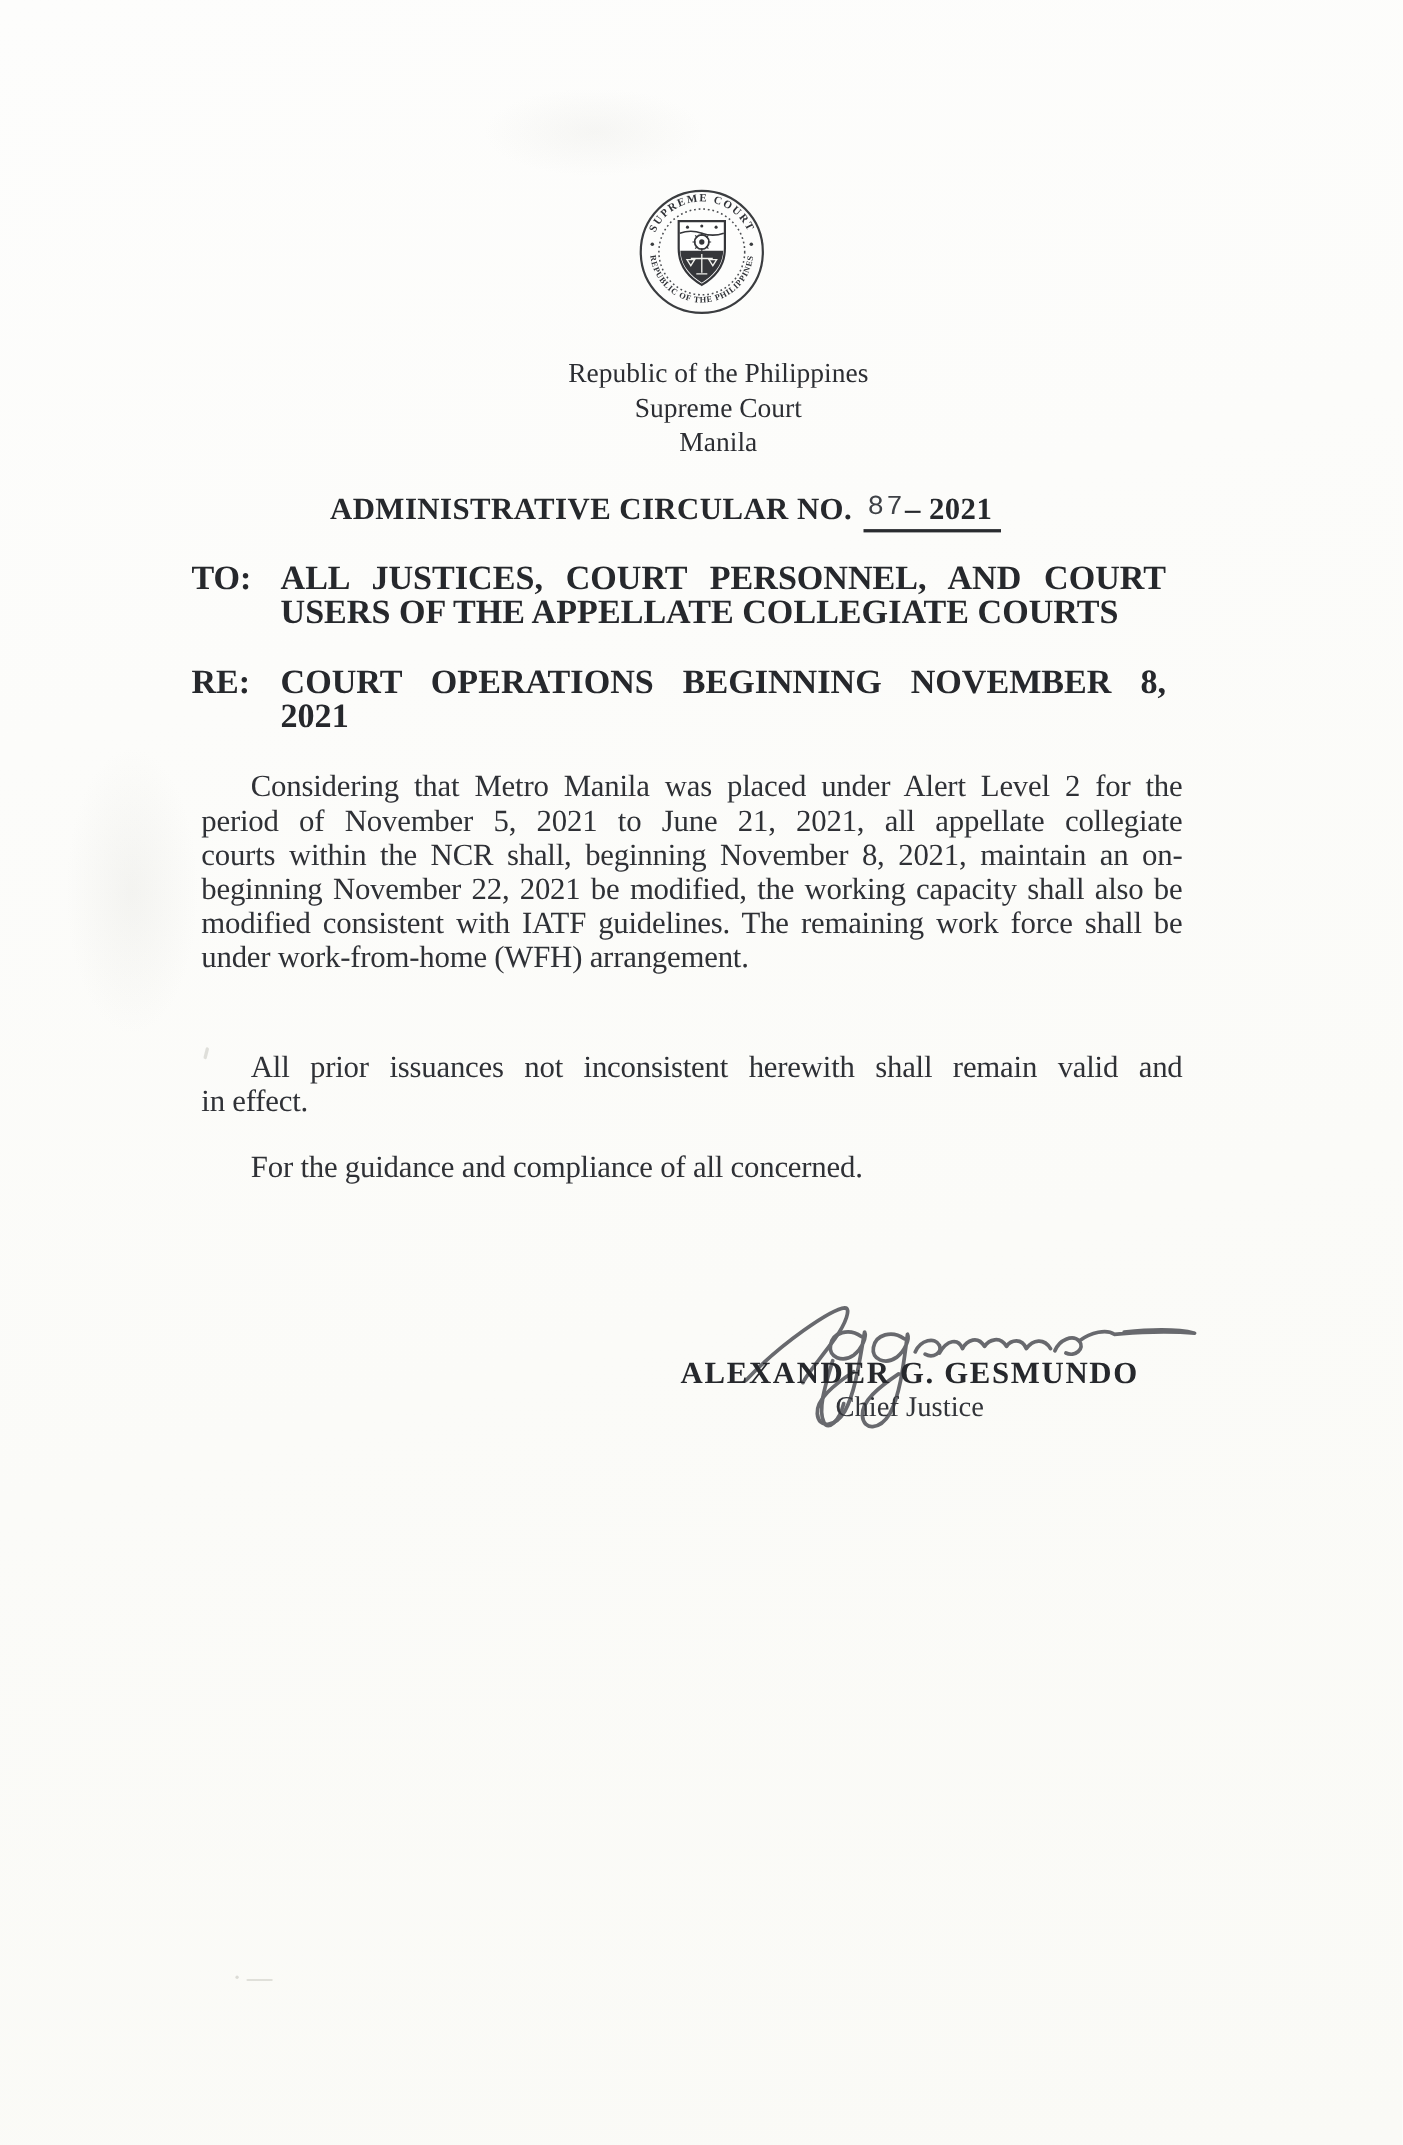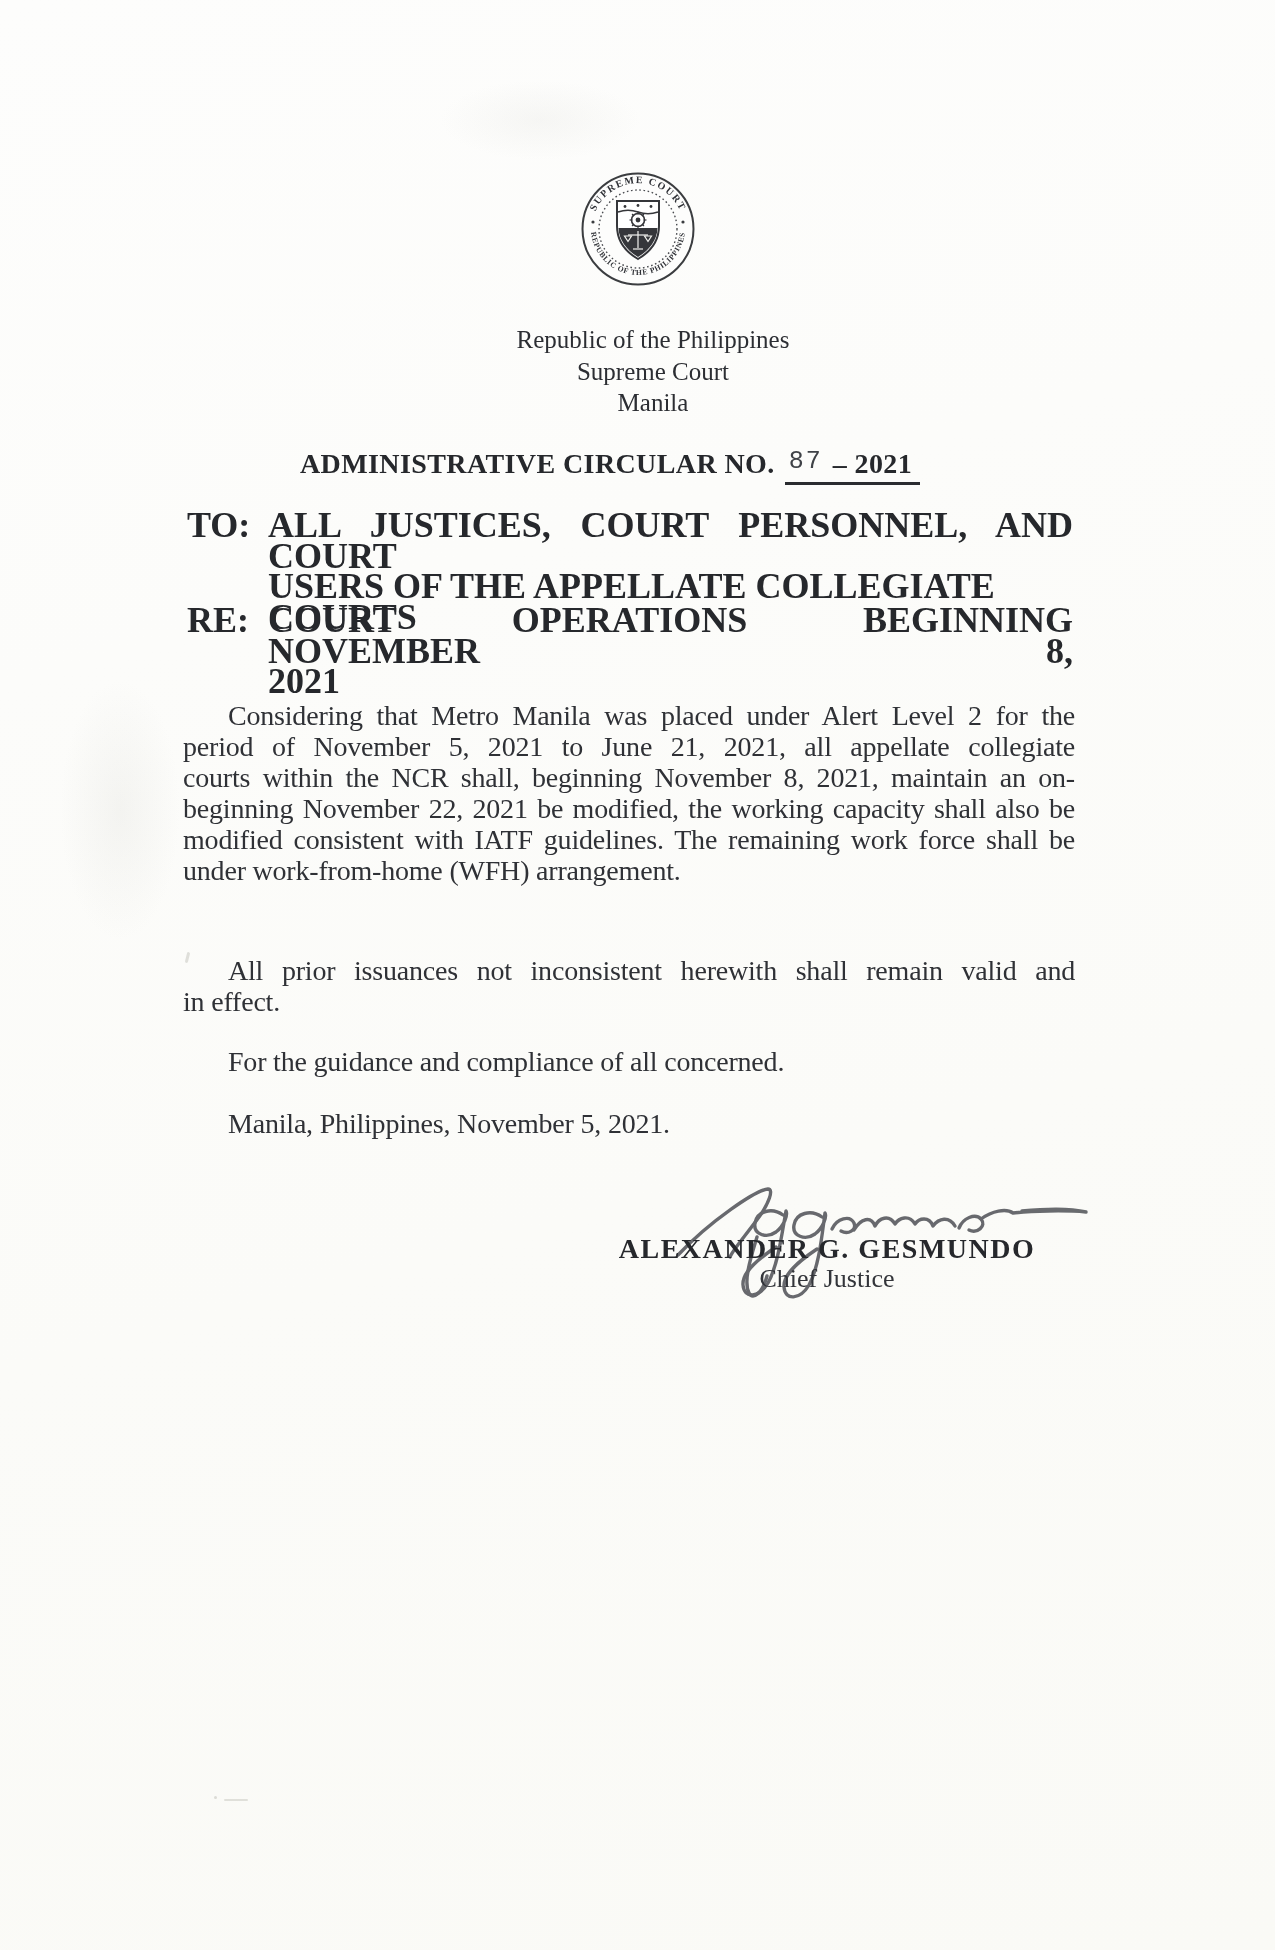--- a/index.html
+++ b/index.html
@@ -30,27 +30,27 @@
   }
   .circular-number-group {
     display: inline-block; border-bottom: 3px solid #2a2c30;
     padding: 0 8px 1px 4px; margin-left: 10px;
   }
   .circular-number {
     font-family: "Liberation Mono", monospace; font-weight: normal;
     font-size: 25px; letter-spacing: 2px; color: #3f4247;
     position: relative; top: -5px; margin-top: 36px;
   }
-  .circular-year { margin-left: 10px; }
+  .circular-year { }
 
   
   .addr-row {
-    position: absolute; left: 187px; width: 886px;
+    position: absolute; left: 174px; width: 886px;
     display: grid; grid-template-columns: 81px 1fr;
-    font-weight: bold; font-size: 36px; line-height: 30.5px; color: #26282c;
+    font-weight: bold; font-size: 31px; line-height: 30.5px; color: #26282c;
   }
   .addr-to { top: 510px; }
   .addr-re { top: 605px; }
   .addr-label { text-align: left; }
 
   
   .para {
     position: absolute; left: 183px; width: 892px;
     font-size: 28px; line-height: 31px; letter-spacing: -0.2px; color: #2f3136;
   }
@@ -171,23 +171,20 @@
       <div class="line jline">modified consistent with IATF guidelines. The remaining work force shall be</div>
       <div class="line lline">under work-from-home (WFH) arrangement.</div>
     </div>
   <div class="para para-2">
       <div class="line jline">All prior issuances not inconsistent herewith shall remain valid and</div>
       <div class="line lline">in effect.</div>
     </div>
   <div class="para para-3">
       <div class="line lline">For the guidance and compliance of all concerned.</div>
     </div>
-  <div class="para date-line">
-      <div class="line lline">Manila, Philippines, November 5, 2021.</div>
-    </div>
 
   <svg class="signature-ink" viewBox="0 0 545 150">
     <g fill="none" stroke="#54565b" stroke-width="3.4" stroke-linecap="round" stroke-linejoin="round" opacity="0.88">
       <path d="M 118 80 C 150 46, 196 15, 208 14 C 214 14, 209 28, 199 42 C 186 60, 172 76, 170 82"></path>
       <path d="M 223 40 C 212 32, 197 36, 195 48 C 193 59, 206 64, 216 57 C 224 51, 228 40, 226 36 C 222 58, 218 90, 208 108 C 199 123, 184 124, 183 110 C 182 97, 198 84, 216 72"></path>
       <path d="M 262 42 C 251 34, 236 38, 234 50 C 232 61, 245 66, 255 59 C 263 53, 267 42, 265 38 C 262 60, 259 92, 249 110 C 240 125, 225 126, 224 112 C 223 99, 239 86, 257 74"></path>
       <path d="M 272 54 C 277 43, 290 40, 294 48 C 297 55, 288 60, 281 56"></path>
       <path d="M 294 55 C 301 43, 311 41, 315 51 C 319 43, 329 39, 335 49 C 339 43, 349 39, 355 49 C 359 43, 369 41, 373 51 C 379 43, 389 41, 395 51"></path>
       <path d="M 399 53 C 403 43, 415 38, 421 44 C 427 51, 417 59, 409 55"></path>
       <path d="M 421 44 C 432 36, 446 33, 453 38 C 472 36, 504 35, 526 37 C 510 33, 482 34, 462 36"></path>

